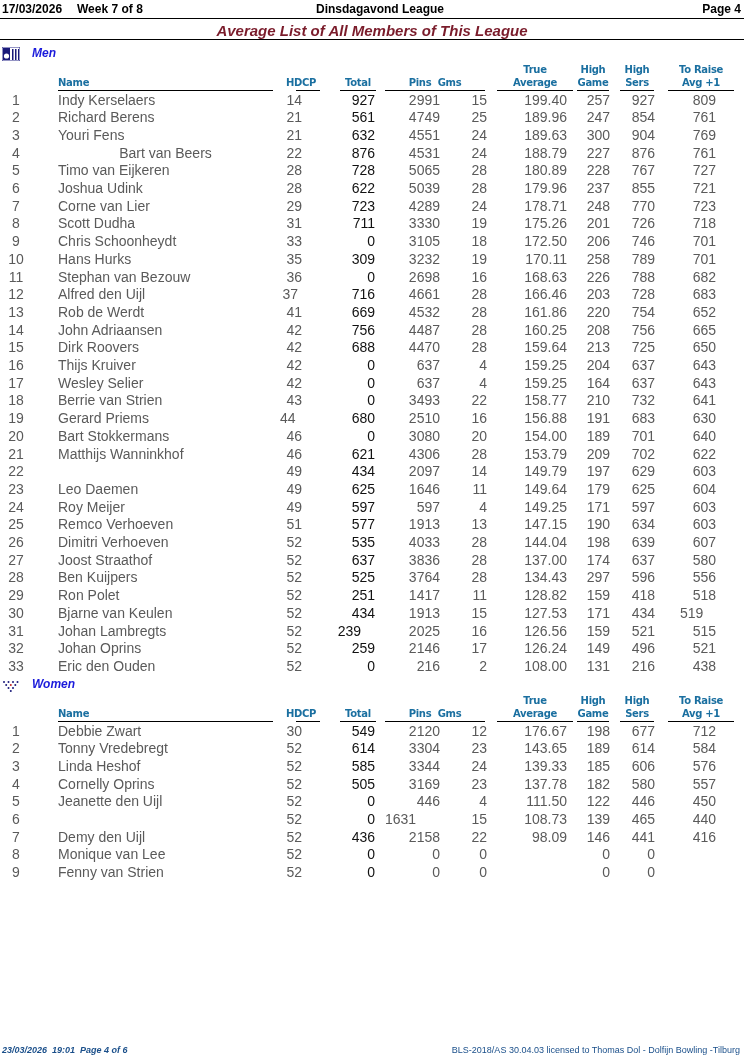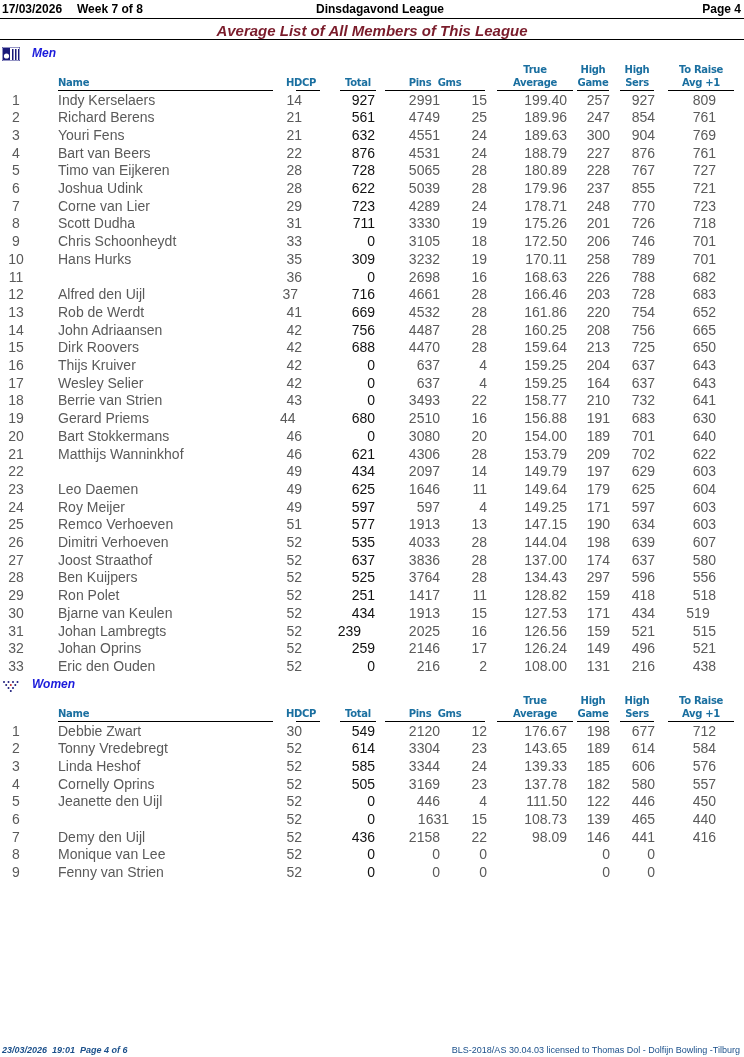--- a/index.html
+++ b/index.html
@@ -120,21 +120,21 @@
       <span class="total" style="left: 338px; width: 37px; text-align: right;">632</span>
       <span style="left: 395px; width: 45px; text-align: right;">4551</span>
       <span style="left: 450px; width: 37px; text-align: right;">24</span>
       <span style="left: 505px; width: 62px; text-align: right;">189.63</span>
       <span style="left: 575px; width: 35px; text-align: right;">300</span>
       <span style="left: 620px; width: 35px; text-align: right;">904</span>
       <span style="left: 680px; width: 36px; text-align: right;">769</span>
     </div>
     <div class="row" style="top: 144.6px;">
       <span style="left: 2px; width: 28px; text-align: center;">4</span>
-      <span style="left: 58px; width: 215px; text-align: left;">Bart van Beers</span>
+      <span style="left: 58px; width: 215px; text-align: center;">Bart van Beers</span>
       <span style="left: 280px; width: 22px; text-align: right;">22</span>
       <span class="total" style="left: 338px; width: 37px; text-align: right;">876</span>
       <span style="left: 395px; width: 45px; text-align: right;">4531</span>
       <span style="left: 450px; width: 37px; text-align: right;">24</span>
       <span style="left: 505px; width: 62px; text-align: right;">188.79</span>
       <span style="left: 575px; width: 35px; text-align: right;">227</span>
       <span style="left: 620px; width: 35px; text-align: right;">876</span>
       <span style="left: 680px; width: 36px; text-align: right;">761</span>
     </div>
     <div class="row" style="top: 162.3px;">
@@ -204,20 +204,21 @@
       <span class="total" style="left: 338px; width: 37px; text-align: right;">309</span>
       <span style="left: 395px; width: 45px; text-align: right;">3232</span>
       <span style="left: 450px; width: 37px; text-align: right;">19</span>
       <span style="left: 505px; width: 62px; text-align: right;">170.11</span>
       <span style="left: 575px; width: 35px; text-align: right;">258</span>
       <span style="left: 620px; width: 35px; text-align: right;">789</span>
       <span style="left: 680px; width: 36px; text-align: right;">701</span>
     </div>
     <div class="row" style="top: 268.5px;">
       <span style="left: 2px; width: 28px; text-align: center;">11</span>
+      <span style="left: 58px; width: 215px; text-align: left;">Stephan van Bezouw</span>
       <span style="left: 280px; width: 22px; text-align: right;">36</span>
       <span class="total" style="left: 338px; width: 37px; text-align: right;">0</span>
       <span style="left: 395px; width: 45px; text-align: right;">2698</span>
       <span style="left: 450px; width: 37px; text-align: right;">16</span>
       <span style="left: 505px; width: 62px; text-align: right;">168.63</span>
       <span style="left: 575px; width: 35px; text-align: right;">226</span>
       <span style="left: 620px; width: 35px; text-align: right;">788</span>
       <span style="left: 680px; width: 36px; text-align: right;">682</span>
     </div>
     <div class="row" style="top: 286.2px;">
@@ -438,21 +439,21 @@
     <div class="row" style="top: 604.8px;">
       <span style="left: 2px; width: 28px; text-align: center;">30</span>
       <span style="left: 58px; width: 215px; text-align: left;">Bjarne van Keulen</span>
       <span style="left: 280px; width: 22px; text-align: right;">52</span>
       <span class="total" style="left: 338px; width: 37px; text-align: right;">434</span>
       <span style="left: 395px; width: 45px; text-align: right;">1913</span>
       <span style="left: 450px; width: 37px; text-align: right;">15</span>
       <span style="left: 505px; width: 62px; text-align: right;">127.53</span>
       <span style="left: 575px; width: 35px; text-align: right;">171</span>
       <span style="left: 620px; width: 35px; text-align: right;">434</span>
-      <span style="left: 680px; width: 36px; text-align: center;">519</span>
+      <span style="left: 680px; width: 36px; text-align: left;">519</span>
     </div>
     <div class="row" style="top: 622.5px;">
       <span style="left: 2px; width: 28px; text-align: center;">31</span>
       <span style="left: 58px; width: 215px; text-align: left;">Johan Lambregts</span>
       <span style="left: 280px; width: 22px; text-align: right;">52</span>
       <span class="total" style="left: 324px; width: 37px; text-align: right;">239</span>
       <span style="left: 395px; width: 45px; text-align: right;">2025</span>
       <span style="left: 450px; width: 37px; text-align: right;">16</span>
       <span style="left: 505px; width: 62px; text-align: right;">126.56</span>
       <span style="left: 575px; width: 35px; text-align: right;">159</span>
@@ -593,21 +594,21 @@
       <span style="left: 450px; width: 37px; text-align: right;">4</span>
       <span style="left: 505px; width: 62px; text-align: right;">111.50</span>
       <span style="left: 575px; width: 35px; text-align: right;">122</span>
       <span style="left: 620px; width: 35px; text-align: right;">446</span>
       <span style="left: 680px; width: 36px; text-align: right;">450</span>
     </div>
     <div class="row" style="top: 811px;">
       <span style="left: 2px; width: 28px; text-align: center;">6</span>
       <span style="left: 280px; width: 22px; text-align: right;">52</span>
       <span class="total" style="left: 338px; width: 37px; text-align: right;">0</span>
-      <span style="left: 404px; width: 45px; text-align: right;">1631</span>
+      <span style="left: 385px; width: 45px; text-align: left;">1631</span>
       <span style="left: 450px; width: 37px; text-align: right;">15</span>
       <span style="left: 505px; width: 62px; text-align: right;">108.73</span>
       <span style="left: 575px; width: 35px; text-align: right;">139</span>
       <span style="left: 620px; width: 35px; text-align: right;">465</span>
       <span style="left: 680px; width: 36px; text-align: right;">440</span>
     </div>
     <div class="row" style="top: 828.7px;">
       <span style="left: 2px; width: 28px; text-align: center;">7</span>
       <span style="left: 58px; width: 215px; text-align: left;">Demy den Uijl</span>
       <span style="left: 280px; width: 22px; text-align: right;">52</span>

